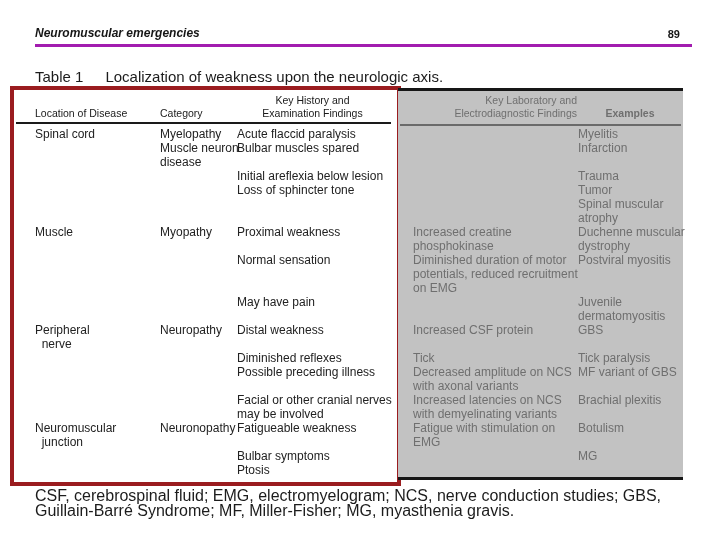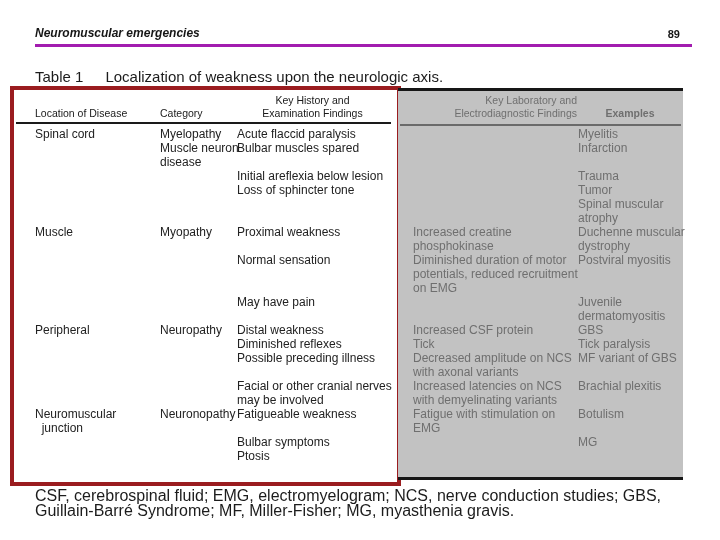--- a/index.html
+++ b/index.html
@@ -146,20 +146,23 @@
         <span class="c c5">dermatomyositis</span>
       </div>
       <div class="line">
         <span class="c c1">Peripheral</span>
         <span class="c c2">Neuropathy</span>
         <span class="c c3">Distal weakness</span>
         <span class="c c4">Increased CSF protein</span>
         <span class="c c5">GBS</span>
       </div>
       <div class="line">
+        <span class="c c1">&nbsp;&nbsp;nerve</span>
+      </div>
+      <div class="line">
         <span class="c c3">Diminished reflexes</span>
         <span class="c c4">Tick</span>
         <span class="c c5">Tick paralysis</span>
       </div>
       <div class="line">
         <span class="c c3">Possible preceding illness</span>
         <span class="c c4">Decreased amplitude on NCS</span>
         <span class="c c5">MF variant of GBS</span>
       </div>
       <div class="line">

